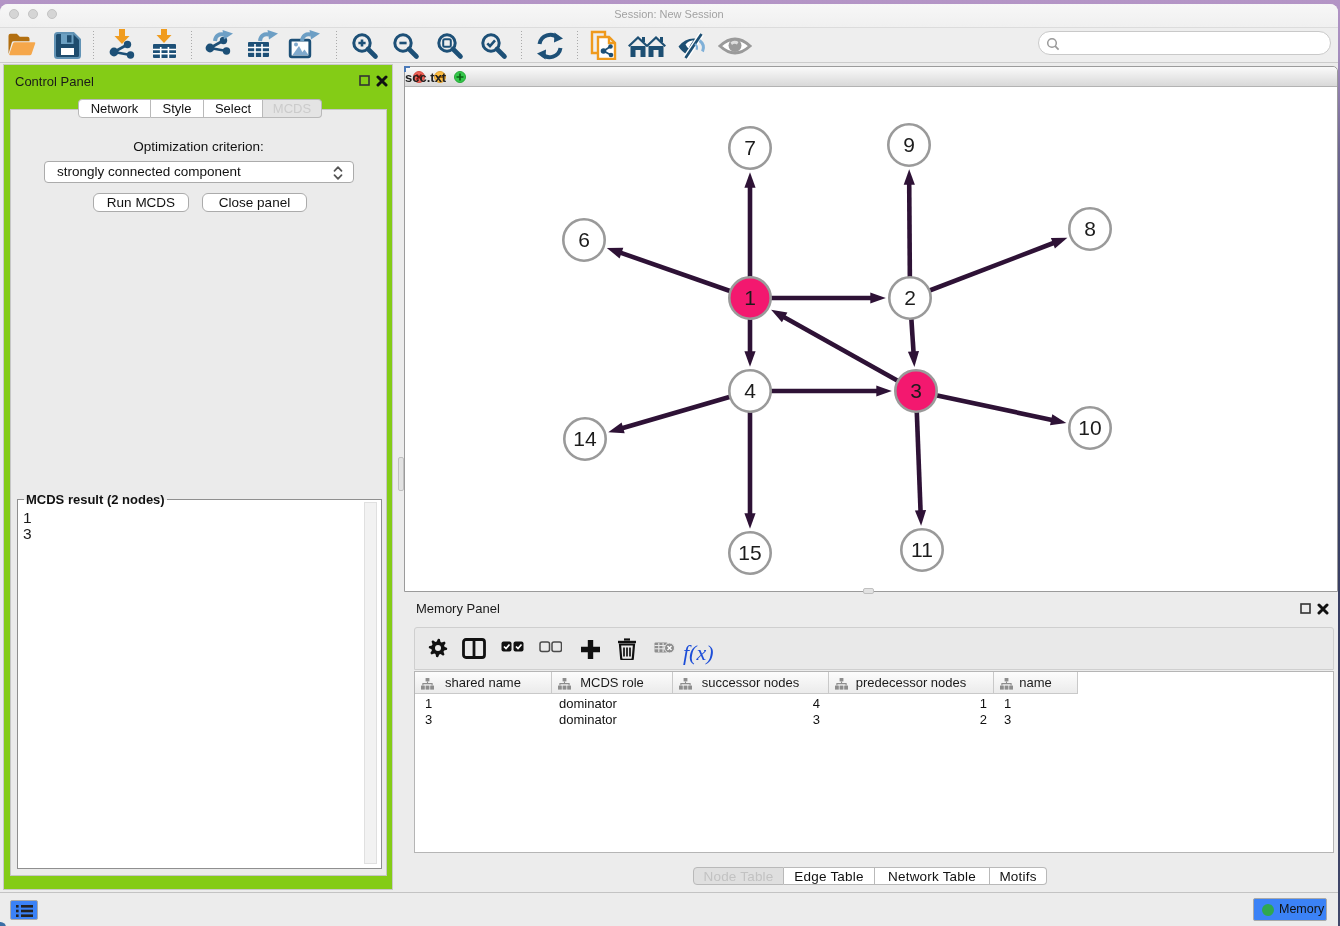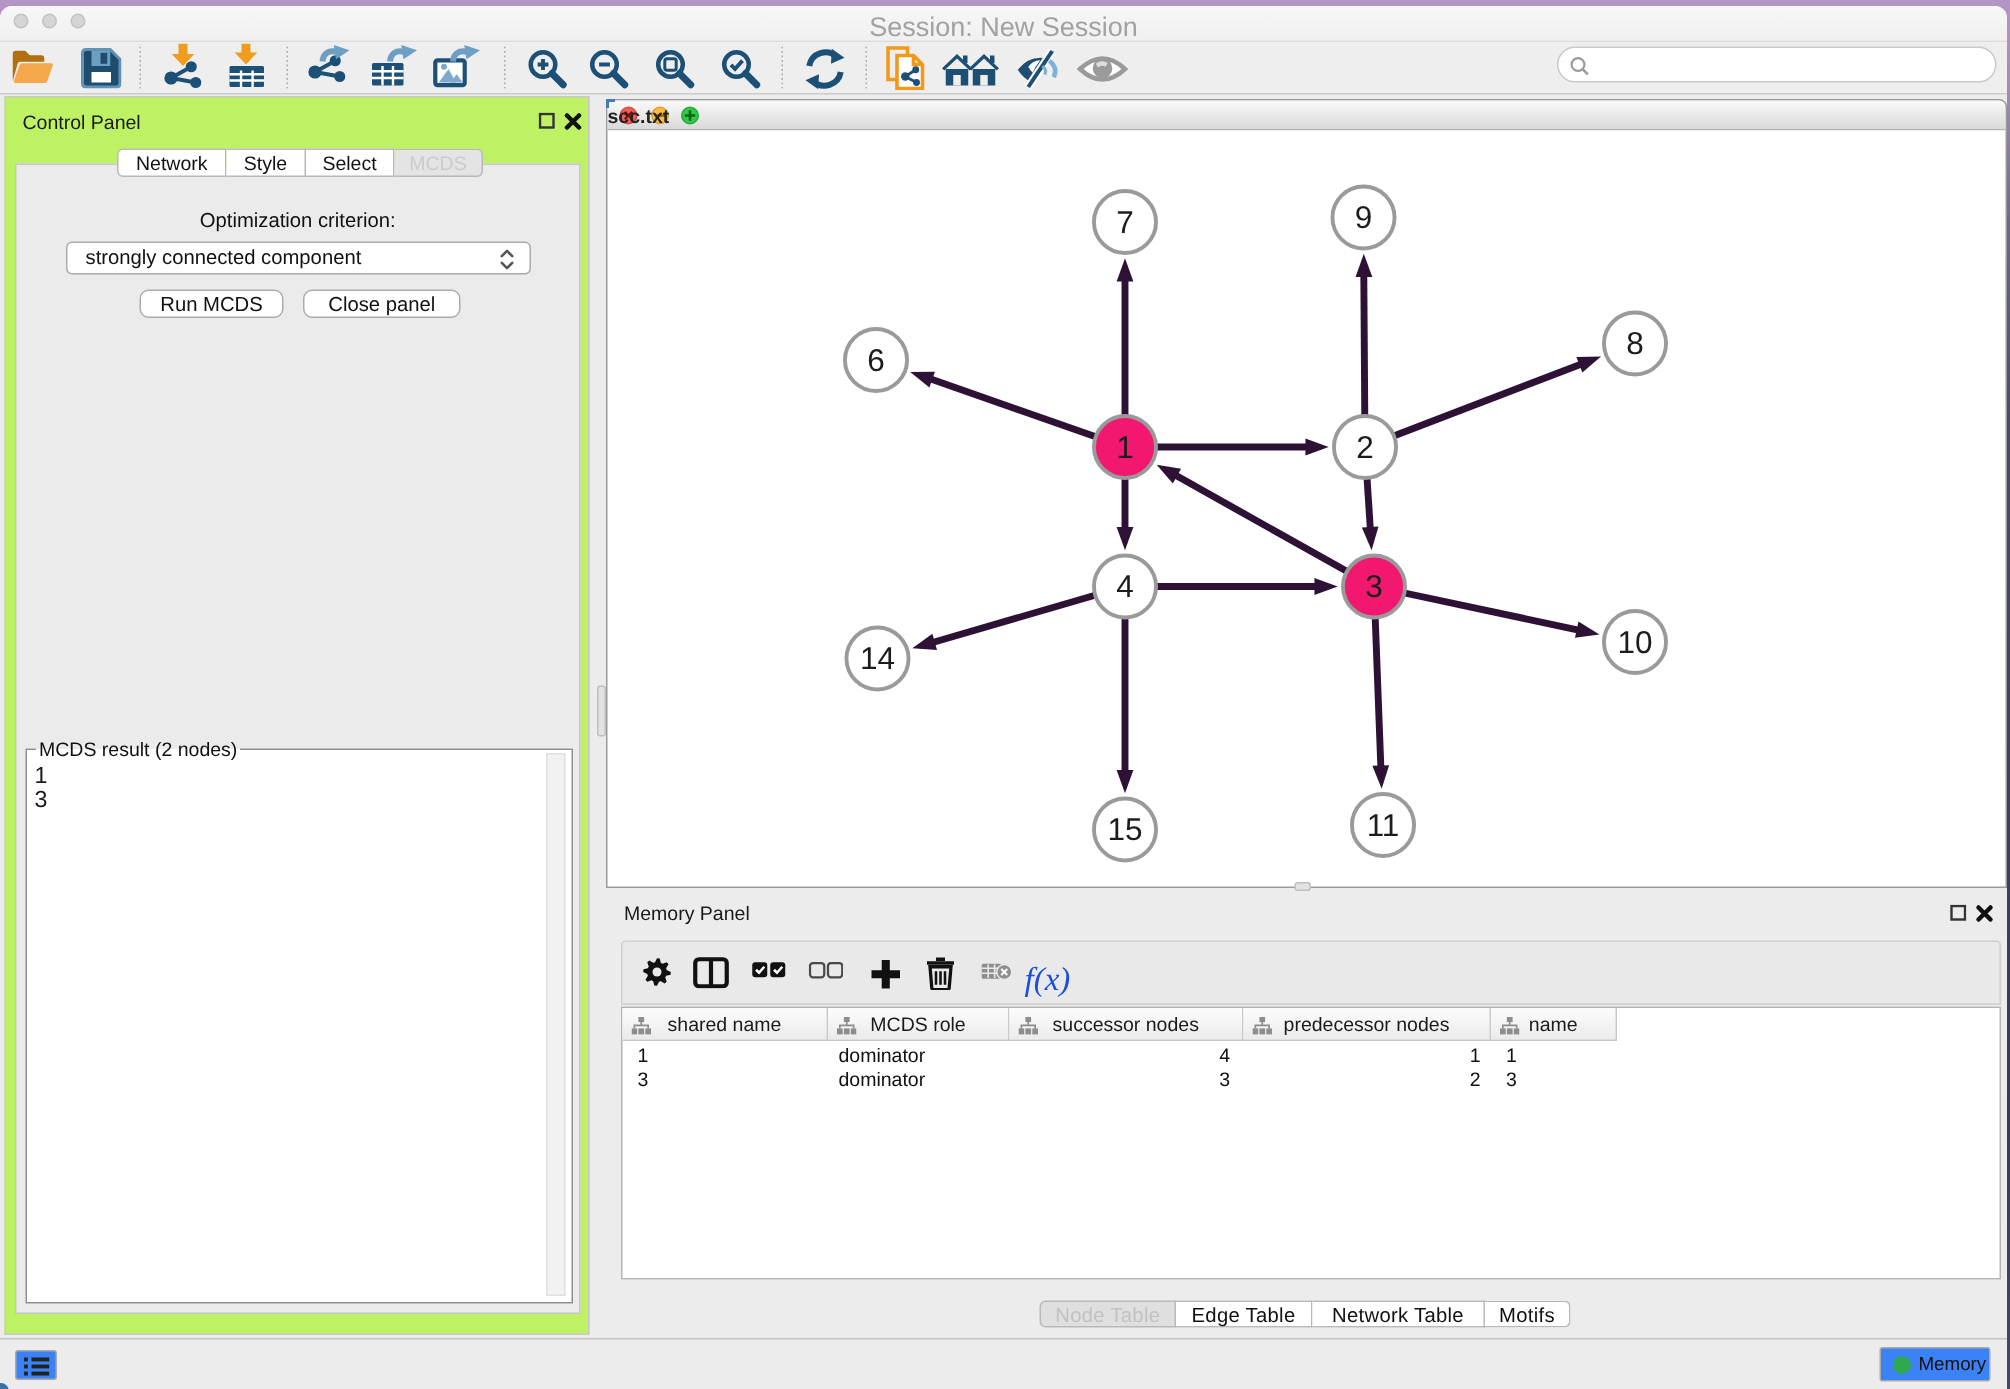--- a/index.html
+++ b/index.html
@@ -8,52 +8,52 @@
 .abs { position:absolute; }
 #win { position:absolute; left:0; top:4px; width:1338px; height:922px;
   background:#ececec; border-radius:8px 8px 0 0; }
 
 #titlebar { position:absolute; left:0; top:4px; width:1338px; height:24px;
   background:linear-gradient(#f7f7f7,#f0f0f0); border-radius:8px 8px 0 0;
   border-bottom:1px solid #dcdcdc; }
 .tl { position:absolute; top:5px; width:10px; height:10px; border-radius:50%;
   background:#d5d5d5; border:1px solid #c3c3c3; }
 #apptitle { position:absolute; top:4px; left:0; width:100%; text-align:center;
-  font-size:18px; color:#a2a2a2; }
+  font-size:11px; color:#a2a2a2; }
 
 #toolbar { position:absolute; left:0; top:28px; width:1338px; height:35px;
   background:#eeeeee; border-bottom:1px solid #cccccc; }
 #toolbar svg { position:absolute; top:3px; }
 .tsep { position:absolute; top:3px; height:28px; width:1px;
   background-image:linear-gradient(#aaa 40%, rgba(255,255,255,0) 0%);
   background-size:1px 3px; }
 #searchbox { position:absolute; right:7px; top:3px; width:293px; height:24px;
   background:#ffffff; border:1px solid #c9c9c9; border-radius:12px; }
 
 #cpanel { position:absolute; left:3px; top:64px; width:390px; height:826px;
-  background:#bef264; border:1px solid #c9c9c9; }
+  background:#84cc16; border:1px solid #c9c9c9; }
 #cpanel-title { position:absolute; left:11px; top:9px; font-size:13px; color:#1a1a1a; }
 .tabrow { position:absolute; display:flex; z-index:3; }
 .tab { height:19px; font-size:13px; color:#111; background:#ffffff; text-align:center;
   border:1px solid #b9b9b9; border-left:none; padding:0; line-height:18px; }
 .tab.first { border-left:1px solid #b9b9b9; border-radius:4px 0 0 4px; }
 .tab.last { border-radius:0 4px 4px 0; }
 .tab.sel { background:#e4e4e4; color:#cbcbcb; }
 #cp-inner { position:absolute; left:6px; top:44px; width:377px; height:767px;
   background:#ebebeb; border:1px solid #c6c6c6; }
 #optlabel { position:absolute; top:29px; width:100%; text-align:center; font-size:13.5px; color:#111; }
 #dropdown { position:absolute; left:33px; top:51px; width:310px; height:22px;
   background:#ffffff; border:1px solid #ababab; border-radius:4px;
   font-size:13.5px; color:#111; line-height:20px; padding-left:12px; }
 .btn { position:absolute; height:19px; background:#ffffff; border:1px solid #ababab;
   border-radius:6px; font-size:13.5px; color:#111; text-align:center; line-height:18px; }
 #mcdsbox { position:absolute; left:6px; top:389px; width:365px; height:370px;
   background:#ffffff; border:1px solid #8f8f8f; }
 #mcdslegend { position:absolute; left:6px; top:-8px; font-size:13px; color:#111;
-  background:linear-gradient(#ebebeb 50%, #ffffff 50%); padding:0 2px; }
+  background:linear-gradient(#ebebeb 50%, #ffffff 50%); padding:0 2px;font-weight:bold; }
 #mcdstext { position:absolute; left:5px; top:10px; font-size:15.5px; color:#1a1a1a; line-height:15.7px; }
 #mcds-sb { position:absolute; right:4px; top:2px; width:13px; height:362px;
   background:#f2f2f2; border:1px solid #e0e0e0; }
 
 #netwin { position:absolute; left:404px; top:66px; width:934px; height:526px;
   background:#ffffff; border:1px solid #9b9b9b; border-radius:5px 5px 0 0; }
 #nettitle { position:absolute; left:0; top:0; width:100%; height:20px;
   background:linear-gradient(#fafafa,#d9d9d9); border-bottom:1px solid #b3b3b3;
   border-radius:5px 5px 0 0; }
 #nettitle .name { position:absolute; width:100%; text-align:left; top:3px;

